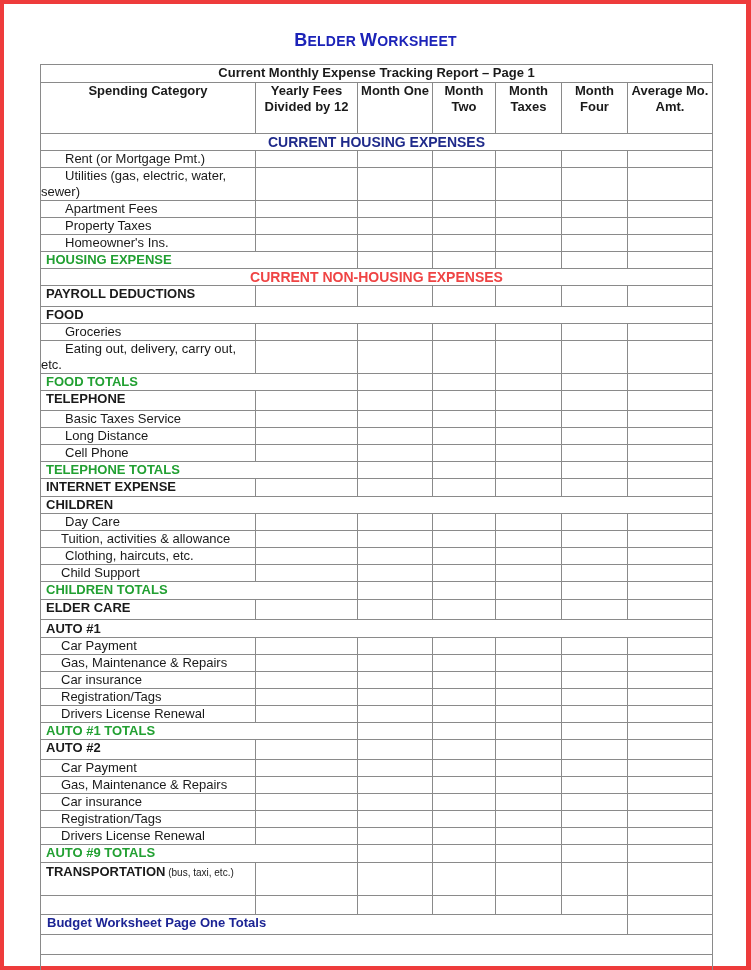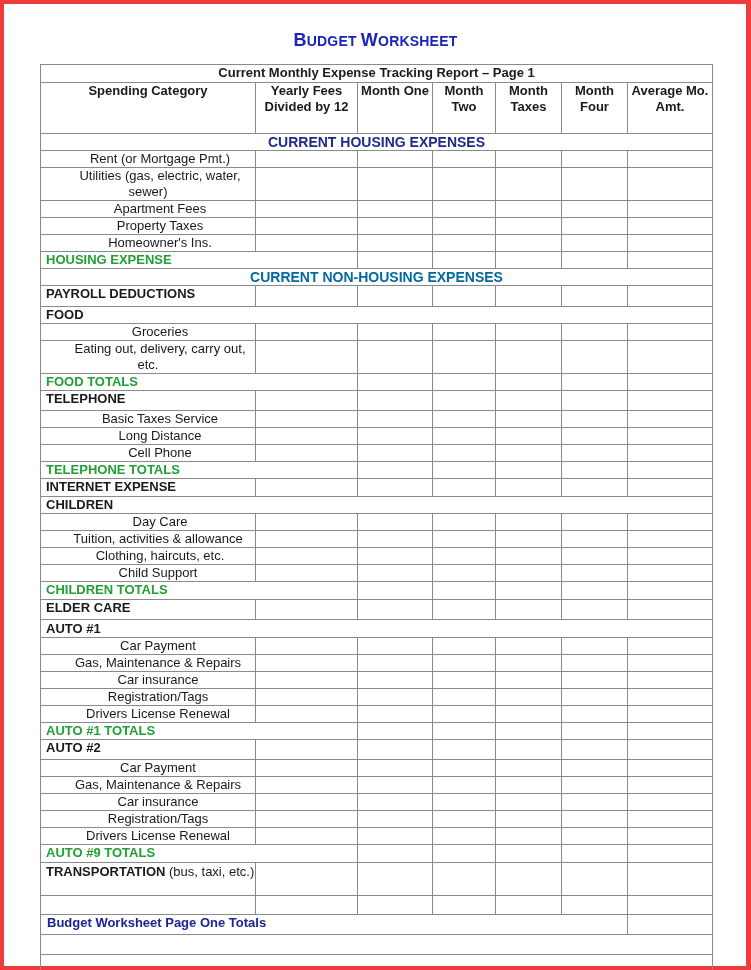--- a/index.html
+++ b/index.html
@@ -21,35 +21,35 @@
     border-collapse:collapse; table-layout:fixed;margin-top:13px;
   }
   table.sheet td {
     border:1px solid #8a8a8a; padding:0; vertical-align:top;
     font-size:13px; line-height:16px; overflow:hidden;
   }
   .hdr-report td { text-align:center; font-weight:bold; font-size:13.5px; height:17px; }
   .hdr-cols td { text-align:center; font-weight:bold; font-size:14px; line-height:17px; height:50px; }
   .sect td.s { text-align:center; font-weight:bold; font-size:14px; height:16px; }
   .sect.housing td.s { color:#1f2a8a; }
-  .sect.nonhousing td.s { color:#0369a1; }
-  td.item { padding-left:24px !important;text-align:center; }
+  .sect.nonhousing td.s { color:#ef4444; }
+  td.item { padding-left:24px !important; }
   td.item.i2 { padding-left:20px !important; }
   td.item.wrap { padding-left:0 !important; text-indent:24px; padding-right:0; }
   td.cat { font-weight:bold; font-size:14px; padding-left:5px !important; line-height:18px; }
   td.tot { font-weight:bold; font-size:14px; color:#22a032; padding-left:5px !important; line-height:16px; }
   td.grand { font-weight:bold; font-size:16px; color:#1c2494; padding-left:6px !important; line-height:19px; }
-  td.cat .plain { font-weight:normal; font-size:13px; }
+  td.cat .plain { font-weight:normal; font-size:10px; }
 </style>
 </head>
 <body>
 
 <div class="frame"></div>
 
-<div class="title"><span>B</span><span class="sc">UDGET </span><span>W</span><span class="sc">ORKSHEET</span></div>
+<div class="title"><span>B</span><span class="sc">ELDER </span><span>W</span><span class="sc">ORKSHEET</span></div>
 
 <table class="sheet">
   <colgroup>
     <col style="width:215px">
       <col style="width:102px">
       <col style="width:75px">
       <col style="width:63px">
       <col style="width:66px">
       <col style="width:66px">
       <col style="width:85px">

